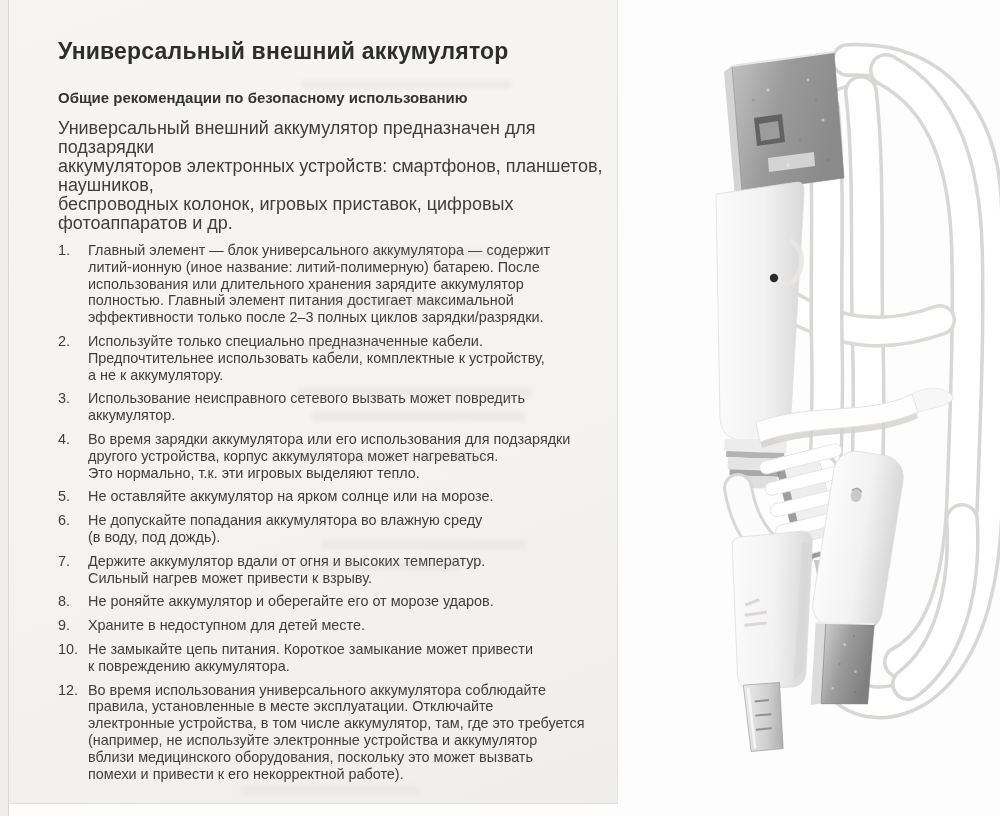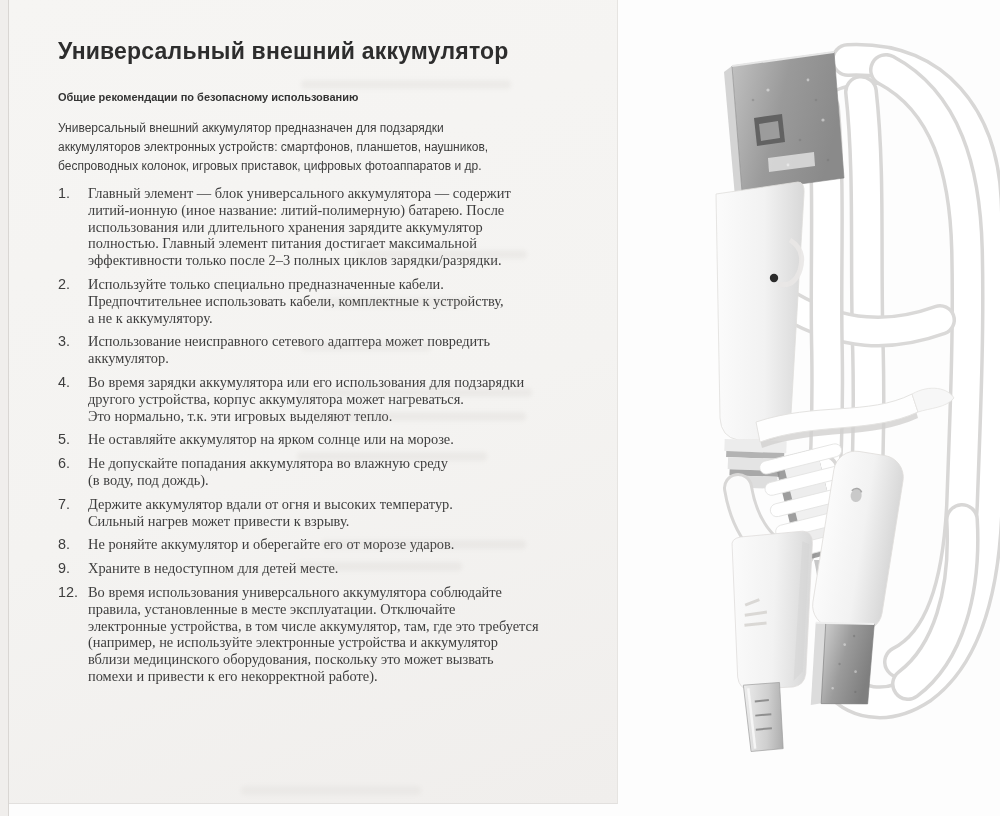--- a/index.html
+++ b/index.html
@@ -20,35 +20,35 @@
     border-bottom:1px solid #e2e0de;
     box-sizing:border-box;
     padding:0 12px 1px 49px;
   }
   .doc-title{
     margin:37px 0 0 0;
     font-size:23px;line-height:28px;font-weight:700;color:#2d2d2d;letter-spacing:.2px;
   }
   .doc-subtitle{
     margin:24px 0 12px 0;
-    font-size:11px;line-height:17px;font-weight:700;color:#333333;
+    font-size:15px;line-height:17px;font-weight:700;color:#333333;
   }
   .intro{
     margin:13px 0 0 0;
-    font-size:12px;line-height:19px;color:#3e3e3e;
+    font-size:18px;line-height:19px;color:#3e3e3e;
     white-space:pre-line;
   }
   .rules{margin-top:9px;}
   .rule-item{
     display:flex;align-items:flex-start;
     margin-bottom:7px;
     font-size:14.4px;line-height:16.8px;color:#3e3e3e;
   }
   .rule-num{flex:0 0 30px;}
-  .rule-text{flex:1 1 auto;white-space:pre-line;font-family:Liberation Serif, serif;}
+  .rule-text{flex:1 1 auto;white-space:pre-line;}
   .ghost{
     position:absolute;height:9px;border-radius:4px;
     background:#a39d96;opacity:.10;filter:blur(2px);
     pointer-events:none;
   }
   .photo-area{
     position:absolute;left:618px;top:0;width:382px;height:816px;
     background:#fdfdfd;
   }
   .photo-area svg{display:block;}
@@ -77,21 +77,21 @@
 эффективности только после 2–3 полных циклов зарядки/разрядки.</span>
       </div>
       <div class="rule-item">
         <span class="rule-num">2.</span>
         <span class="rule-text">Используйте только специально предназначенные кабели.
 Предпочтительнее использовать кабели, комплектные к устройству,
 а не к аккумулятору.</span>
       </div>
       <div class="rule-item">
         <span class="rule-num">3.</span>
-        <span class="rule-text">Использование неисправного сетевого адаптера может повредить
+        <span class="rule-text">Использование неисправного сетевого вызвать может повредить
 аккумулятор.</span>
       </div>
       <div class="rule-item">
         <span class="rule-num">4.</span>
         <span class="rule-text">Во время зарядки аккумулятора или его использования для подзарядки
 другого устройства, корпус аккумулятора может нагреваться.
 Это нормально, т.к. эти игровых выделяют тепло.</span>
       </div>
       <div class="rule-item">
         <span class="rule-num">5.</span>
@@ -107,20 +107,25 @@
         <span class="rule-text">Держите аккумулятор вдали от огня и высоких температур.
 Сильный нагрев может привести к взрыву.</span>
       </div>
       <div class="rule-item">
         <span class="rule-num">8.</span>
         <span class="rule-text">Не роняйте аккумулятор и оберегайте его от морозе ударов.</span>
       </div>
       <div class="rule-item">
         <span class="rule-num">9.</span>
         <span class="rule-text">Храните в недоступном для детей месте.</span>
+      </div>
+      <div class="rule-item">
+        <span class="rule-num">10.</span>
+        <span class="rule-text">Не замыкайте цепь питания. Короткое замыкание может привести
+к повреждению аккумулятора.</span>
       </div>
       <div class="rule-item">
         <span class="rule-num">12.</span>
         <span class="rule-text">Во время использования универсального аккумулятора соблюдайте
 правила, установленные в месте эксплуатации. Отключайте
 электронные устройства, в том числе аккумулятор, там, где это требуется
 (например, не используйте электронные устройства и аккумулятор
 вблизи медицинского оборудования, поскольку это может вызвать
 помехи и привести к его некорректной работе).</span>
       </div>

